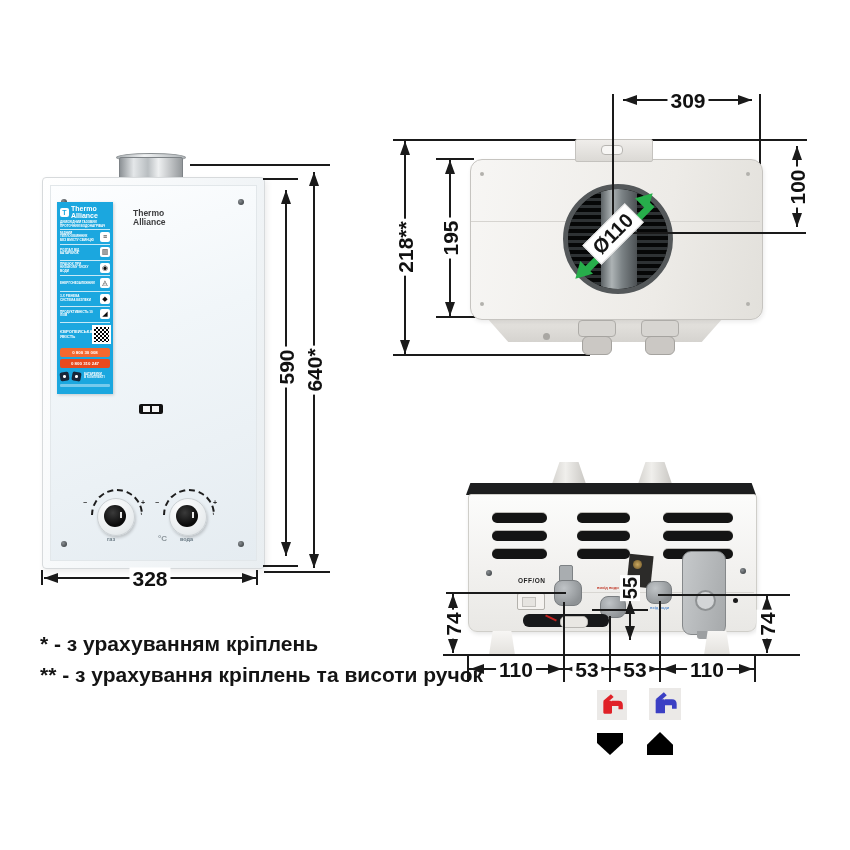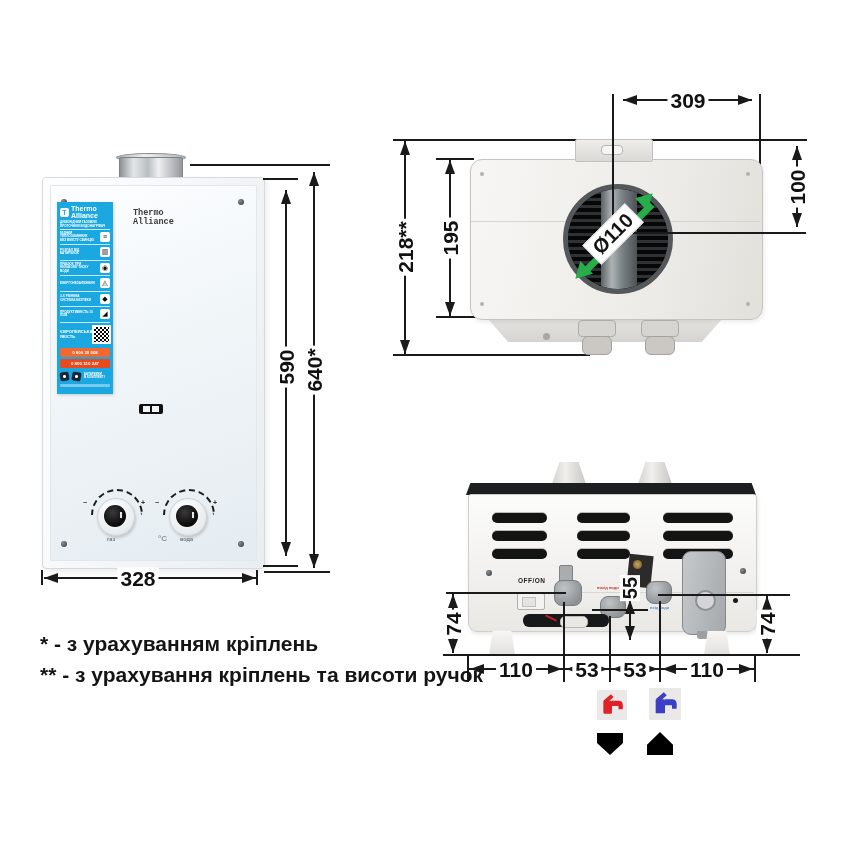--- a/index.html
+++ b/index.html
@@ -46,21 +46,21 @@
   .qr{width:15px;height:15px;border:2px solid #fff;flex:none;
       background:conic-gradient(#000 25%,#fff 0 50%,#000 0 75%,#fff 0) 0 0/4px 4px;}
   .phone{background:#F4682F;color:#fff;font-size:4.4px;font-weight:bold;text-align:center;
          border-radius:2px;padding:2px 0;margin:2px 0;}
   .phone.p2{background:#E8491D;}
   .drow{display:flex;align-items:center;gap:3px;padding-top:2px;}
   .die{width:9px;height:9px;background:#18263a;border-radius:2px;position:relative;transform:rotate(-8deg);flex:none;}
   .die em{position:absolute;left:3px;top:3px;width:2.5px;height:2.5px;background:#fff;border-radius:50%;}
   .dtx{font-size:3px;font-weight:bold;line-height:1.2;}
   .sfoot{height:3px;background:rgba(255,255,255,.4);margin-top:3px;border-radius:1px;}
-  .plogo{left:133px;top:209px;font-size:8.5px;font-weight:bold;color:#3b3b3d;line-height:1.05;font-family:Liberation Mono, monospace;}
+  .plogo{left:133px;top:209px;font-size:8.5px;font-weight:bold;color:#3b3b3d;line-height:1.05;}
   .dwin{left:139px;top:404px;width:24px;height:10px;background:#111;border-radius:2px;display:flex;gap:2px;
         align-items:center;justify-content:center;}
   .dwin i{display:block;width:7px;height:6px;background:#f5f5f5;}
   .arc{position:absolute;width:48px;height:24px;border:2px dashed #1c1c1c;border-bottom:none;
        border-radius:48px 48px 0 0;}
   .knob-o{position:absolute;width:36px;height:36px;border-radius:50%;border:1px solid #ccd1d4;
           background:radial-gradient(circle at 40% 30%,#ffffff,#e8ecee 70%,#d5dadd);box-shadow:1px 2px 3px rgba(0,0,0,.18);}
   .knob-i{position:absolute;left:6px;top:6px;width:22px;height:22px;border-radius:50%;
           background:radial-gradient(circle at 40% 35%,#3a3a3a,#0a0a0a 65%);}
   .knob-t{position:absolute;left:16px;top:7px;width:2px;height:6px;background:#e8e8e8;}
@@ -217,21 +217,21 @@
   </div>
   <span class="klab" style="left:107px;top:536px;">газ</span>
   <span class="klab" style="left:158px;top:534px;font-size:8px;color:#8a949a;">°C</span>
   <span class="klab" style="left:180px;top:536px;">вода</span>
 
   <div class="vl" style="left:41px;top:570px;height:15px;"></div>
   <div class="vl" style="left:256px;top:570px;height:15px;"></div>
   <div class="hl" style="left:44px;top:577px;width:212px;"></div>
   <div class="ar l" style="left:44px;top:573px;"></div>
   <div class="ar r" style="left:242px;top:573px;"></div>
-  <div class="dlab" style="left:138px;top:578px;">328</div>
+  <div class="dlab" style="left:150px;top:578px;">328</div>
 
   <div class="hl" style="left:263px;top:178px;width:35px;"></div>
   <div class="hl" style="left:263px;top:565px;width:35px;"></div>
   <div class="vl" style="left:285px;top:190px;height:366px;"></div>
   <div class="ar u" style="left:281px;top:190px;"></div>
   <div class="ar d" style="left:281px;top:542px;"></div>
   <div class="dlab rot" style="left:286px;top:367px;">590</div>
 
   <div class="hl" style="left:190px;top:164px;width:140px;"></div>
   <div class="hl" style="left:264px;top:571px;width:66px;"></div>

